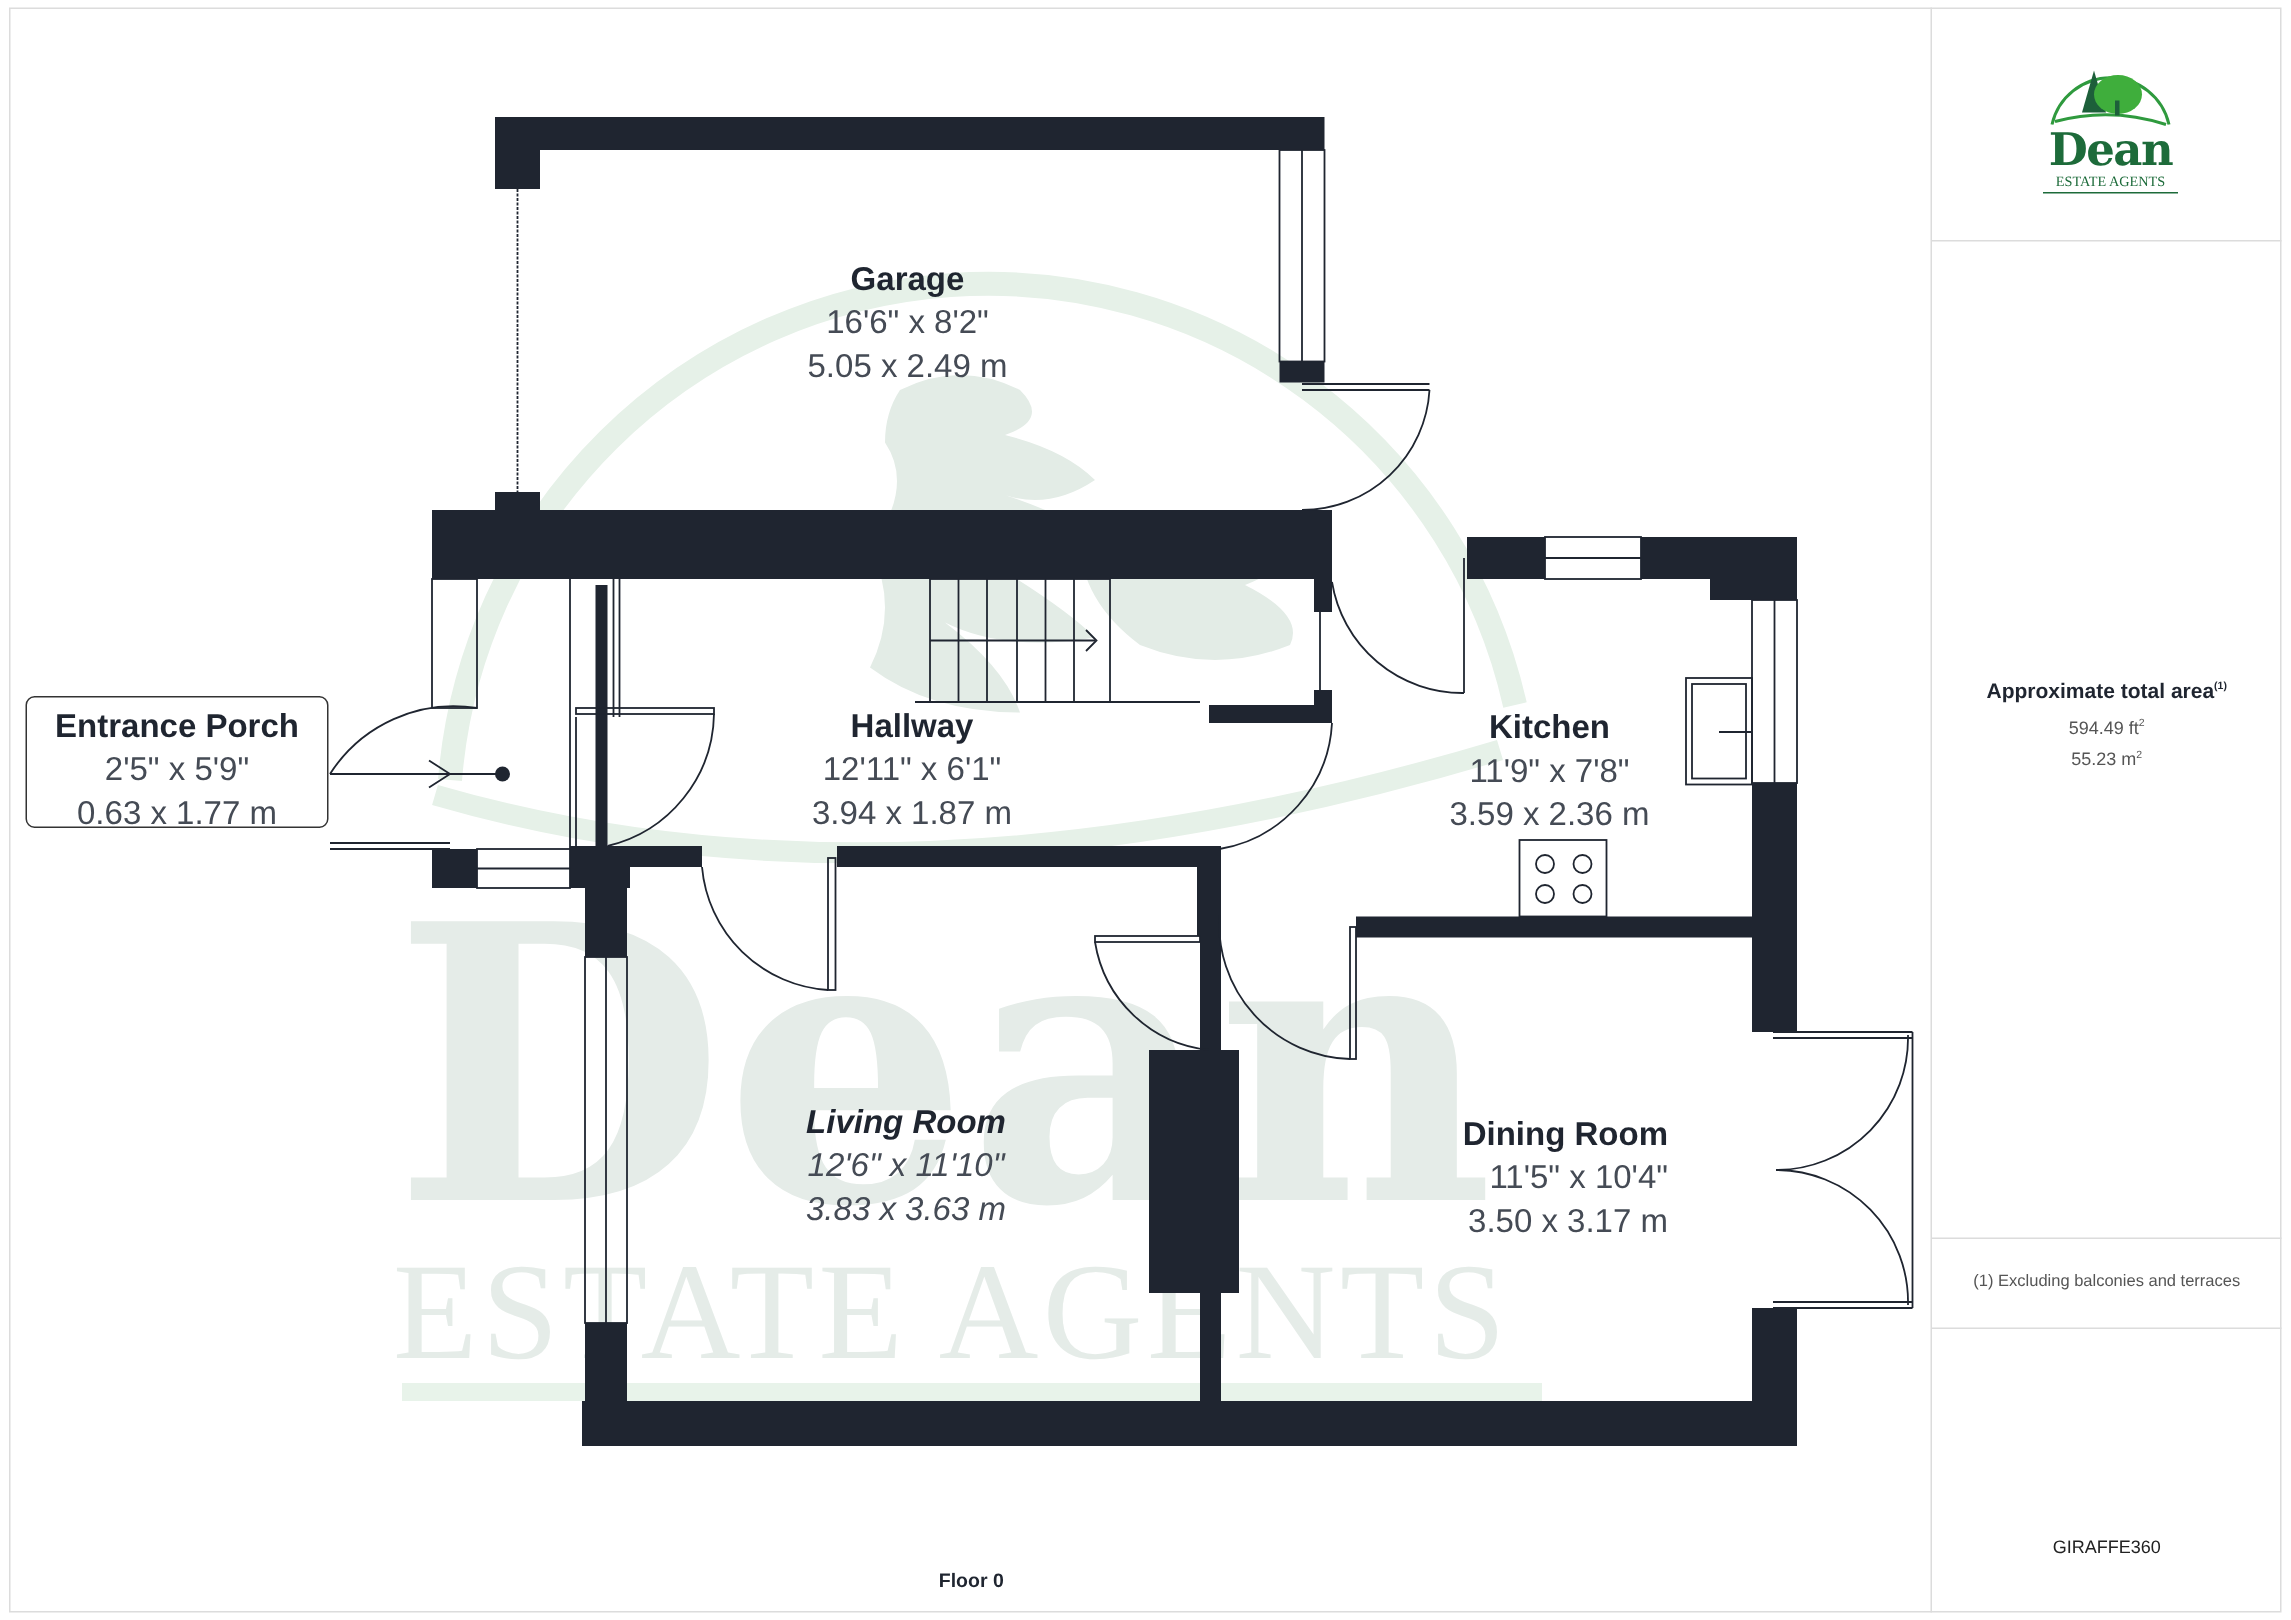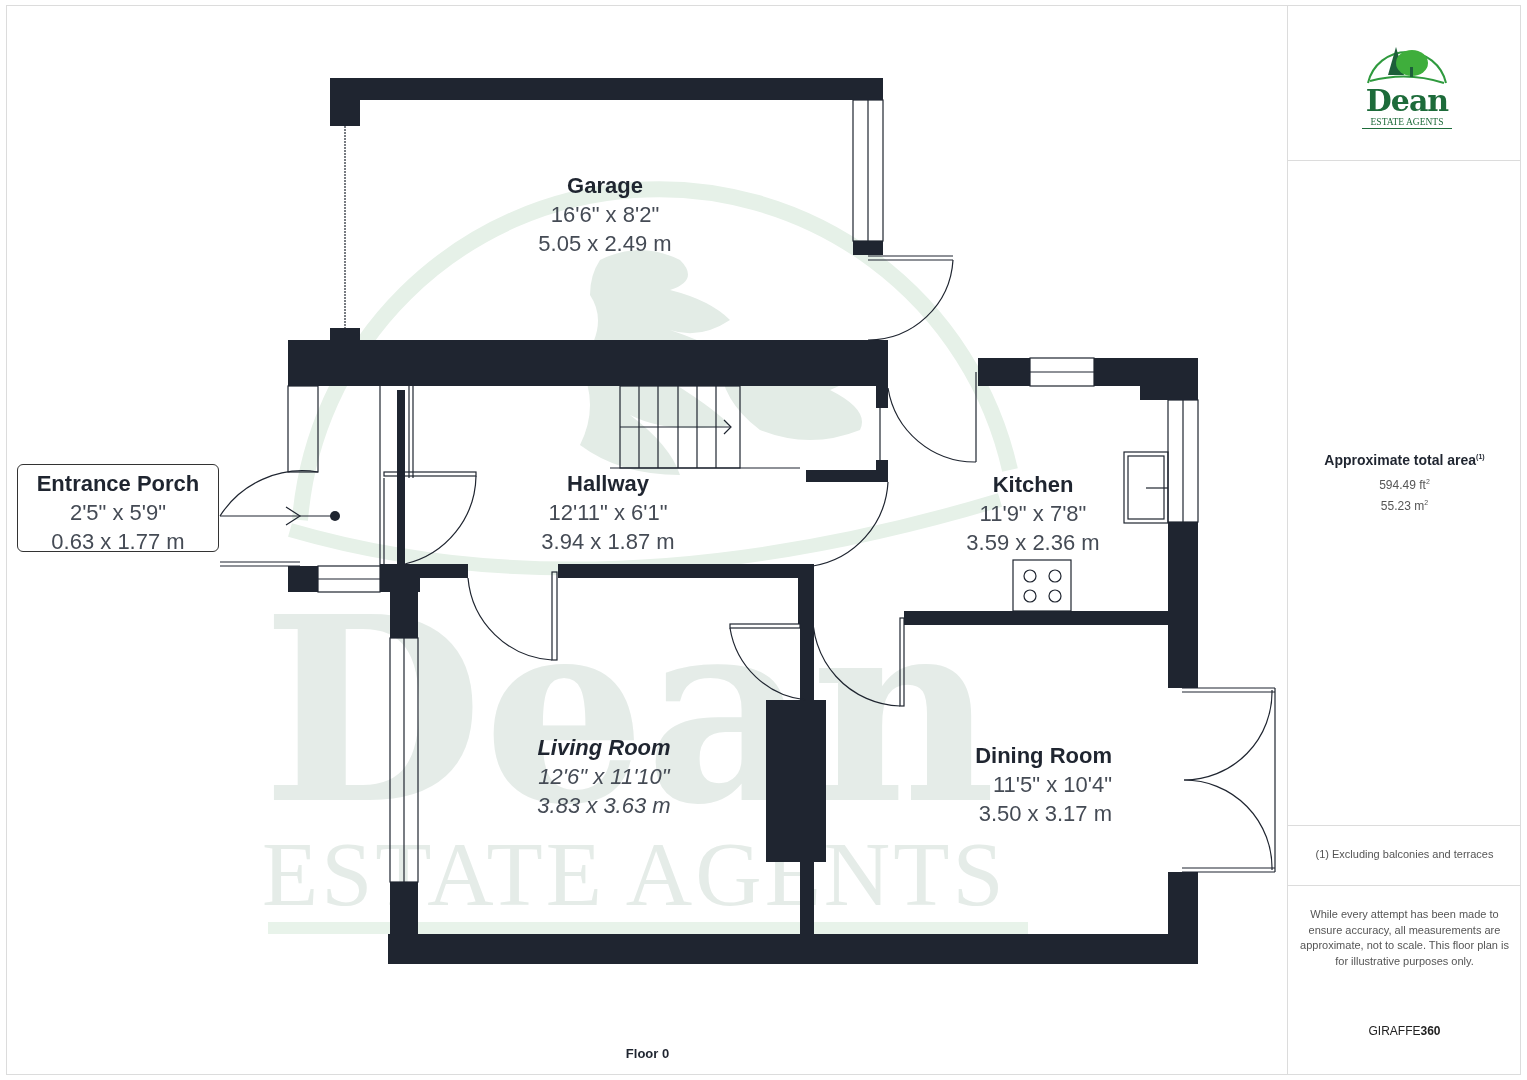--- a/index.html
+++ b/index.html
@@ -17,21 +17,21 @@
   .logo-sub { position: absolute; left: 0; right: 0; top: 80px; text-align: center;
               font-family: "Liberation Serif", serif; font-size: 9.5px; color: #1d6b3a;
               border-bottom: 1px solid #1d6b3a; padding-bottom: 1px; }
   .area-title { position: absolute; left: 0; right: 0; top: 447px; text-align: center;
                 font-size: 14px; font-weight: bold; color: #1f2530; }
   .area-title sup { font-size: 7px; }
   .area-val { position: absolute; left: 0; right: 0; text-align: center; font-size: 12px; color: #555; }
   .area-val sup { font-size: 7px; }
   .note { position: absolute; left: 0; right: 0; text-align: center; font-size: 11px; color: #555; line-height: 15.5px; padding: 0 12px; }
   .brand { position: absolute; left: 0; right: 0; top: 1024px; text-align: center; font-size: 12px; color: #222; }
-  .brand b { font-weight: bold; }
+  .brand b { font-weight: normal; }
   .floor-label { position: absolute; left: 600px; top: 1046px; width: 95px; text-align: center;
                  font-size: 13px; font-weight: bold; color: #1f2530; }
   svg.plan { position: absolute; left: 0; top: 0; }
   .room-label { position: absolute; text-align: center; color: #1f2530; white-space: nowrap; }
   .room-name { font-size: 22px; font-weight: bold; line-height: 28px; }
   .room-dim { font-size: 22px; line-height: 29px; color: #454b55; }
   .porch-box { position: absolute; left: 17px; top: 464px; width: 202px; height: 88px;
                border: 1.5px solid #333; border-radius: 6px; background: #fff; box-sizing: border-box; }
 </style>
 </head>
@@ -220,15 +220,14 @@
   </div>
   <div class="sb-sep" style="top:155px;"></div>
 
   <div class="area-title"><span>Approximate total area</span><sup>(1)</sup></div>
   <div class="area-val" style="top:473px;"><span>594.49 ft</span><sup>2</sup></div>
   <div class="area-val" style="top:494px;"><span>55.23 m</span><sup>2</sup></div>
 
   <div class="sb-sep" style="top:820px;"></div>
   <div class="note" style="top:842px;">(1) Excluding balconies and terraces</div>
   <div class="sb-sep" style="top:880px;"></div>
-  <div class="note" style="top:902px;">While every attempt has been made to ensure accuracy, all measurements are approximate, not to scale. This floor plan is for illustrative purposes only.</div>
   <div class="brand" style="top:1019px;"><span>GIRAFFE</span><b>360</b></div>
 </div>
 
 </body></html>

